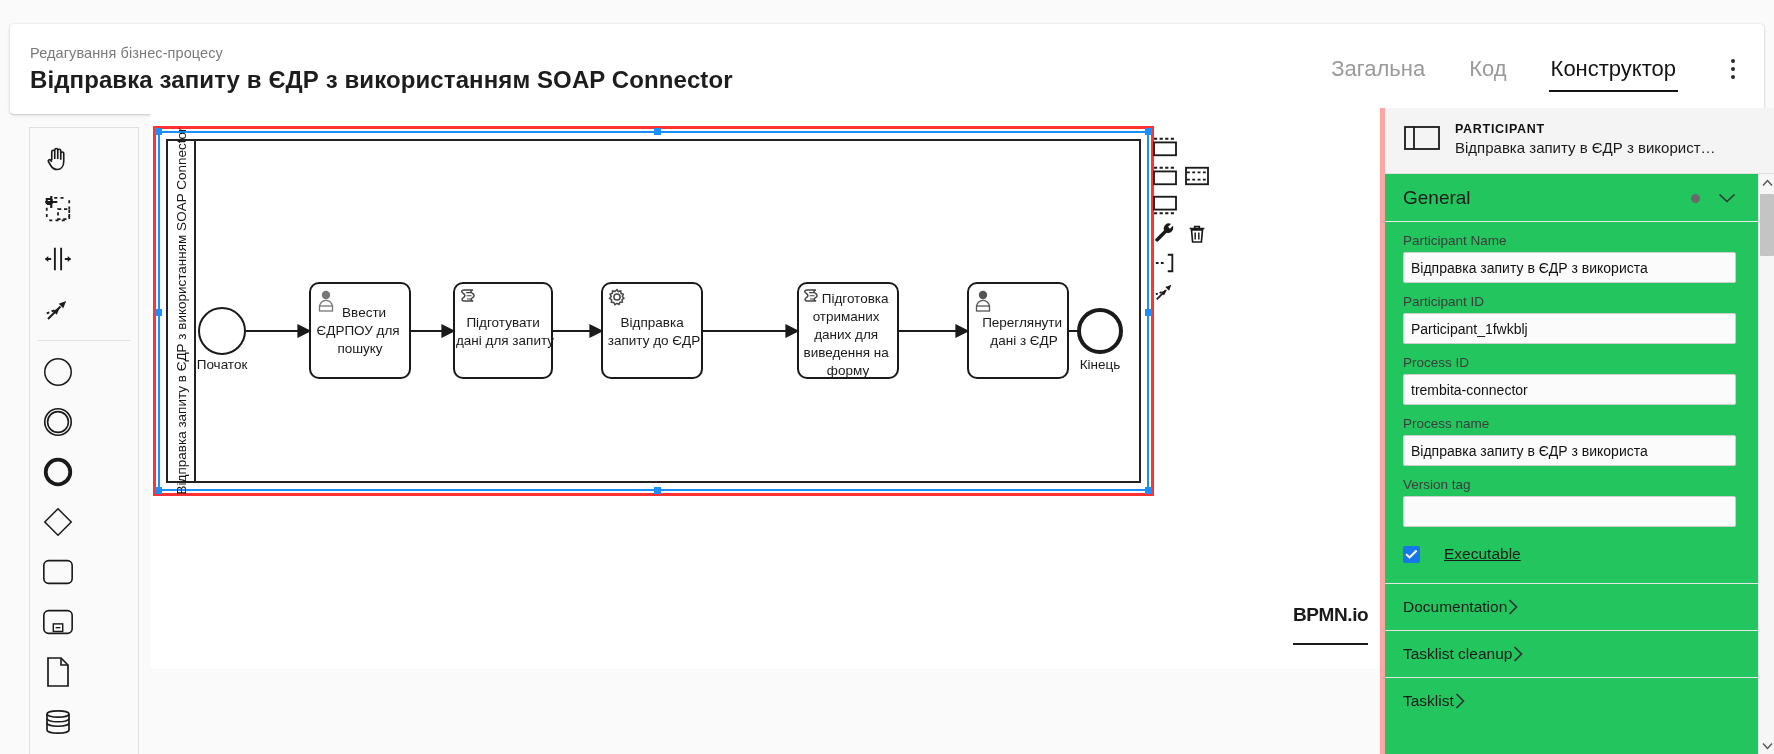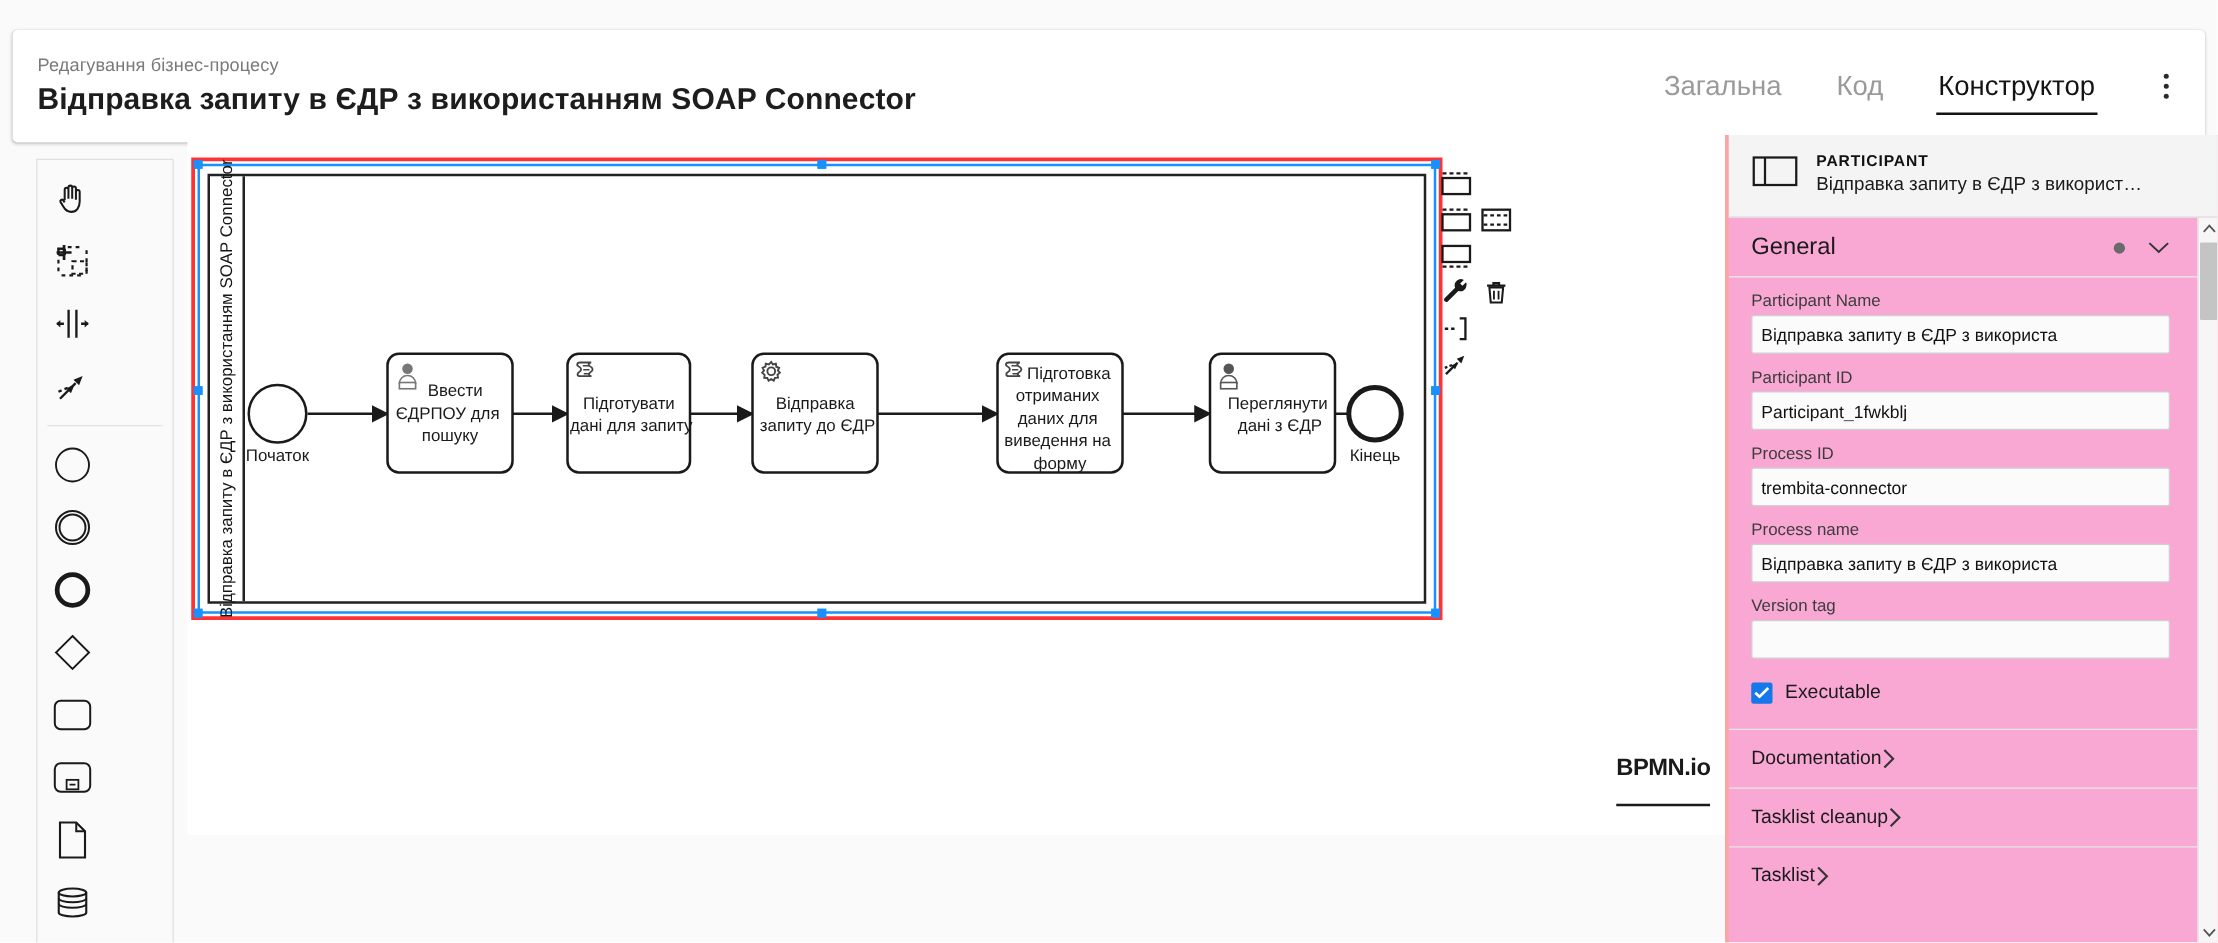--- a/index.html
+++ b/index.html
@@ -115,22 +115,22 @@
     position: absolute; left: 1143px; top: 496px;
     font-size: 19px; font-weight: 700; color: #1a1a1a;
     letter-spacing: -.4px; border-bottom: 2px solid #1a1a1a;
     padding-bottom: 17px; cursor: pointer;
   }
 
   
   .props {
     position: absolute; right: 0; top: 108px;
     width: 394px; height: 646px;
-    background: #f9a8d4;
-    border-left: 3px solid #fca5a5;
+    background: #22c55e;
+    border-left: 5px solid #fca5a5;
     display: flex; flex-direction: column;
   }
   .props-head {
     display: flex; align-items: center; gap: 14px;
     padding: 14px 16px 16px 18px;
     background: #f4f4f4; border-bottom: 1px solid #e0e0e0;
     min-height: 62px;
   }
   .props-head-icon { flex: 0 0 auto; }
   .props-head-text { min-width: 0; }
@@ -159,22 +159,23 @@
   .field { padding: 0 22px 0 18px; margin-top: 11px; }
   .field-label { font-size: 13.5px; color: #3c3c3c; margin-bottom: 4px; }
   .field-input {
     width: 100%; height: 31px;
     border: 1px solid #cfcfcf; background: #fbfbfb;
     font-size: 14px; font-family: inherit; color: #111;
     padding: 0 7px; border-radius: 2px; outline: none;
   }
 
   .checkrow {
-    display: flex; align-items: center; gap: 10px;
+    display: flex; align-items: center; gap: 24px;
     padding: 18px 22px 20px 18px;
+    text-decoration: underline;
   }
   .cb {
     width: 17px; height: 17px; background: #1677e8;
     border-radius: 2px; display: flex; align-items: center;
     justify-content: center; cursor: pointer; flex: 0 0 auto;
   }
   .cb svg { display: block; }
   .check-label { font-size: 15.5px; color: #1a1a1a; cursor: pointer; }
 
   .collapsed-group {

